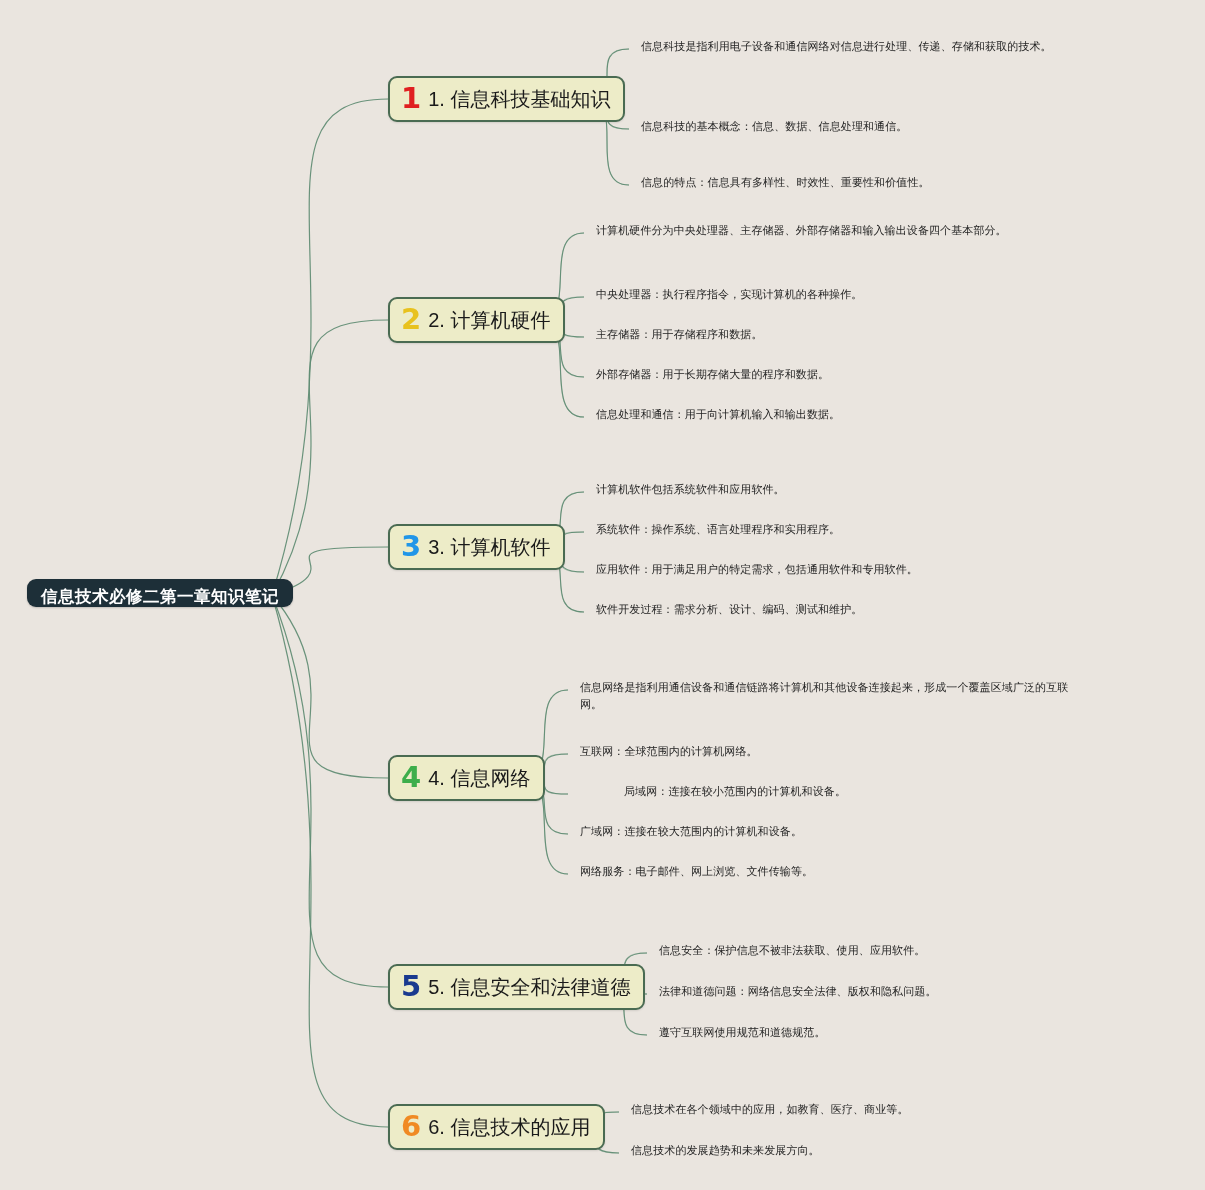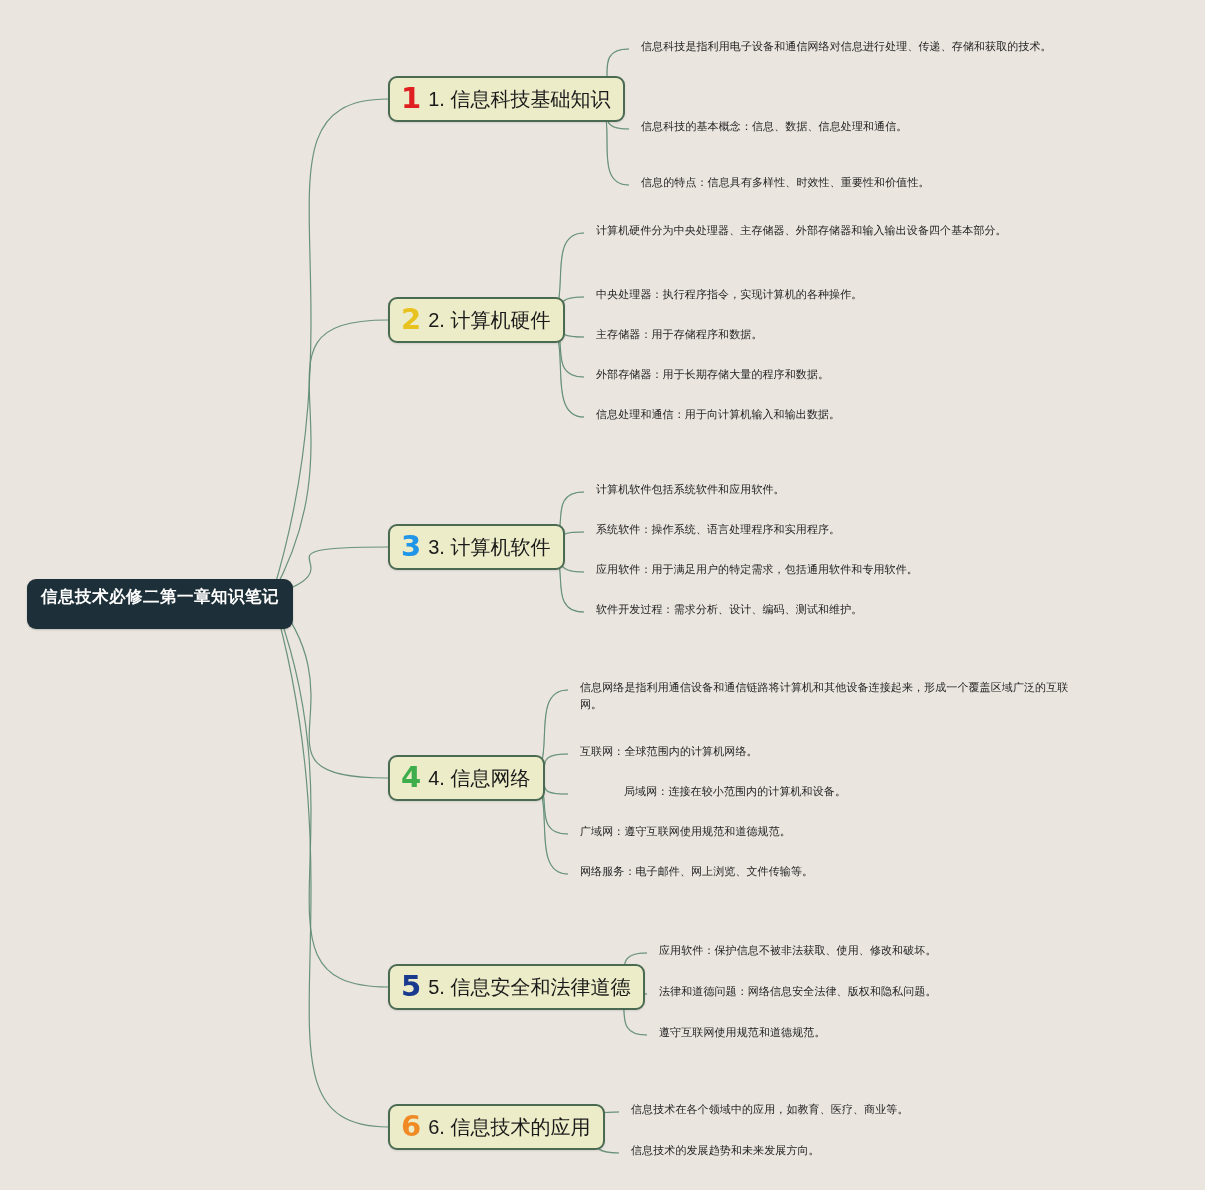--- a/index.html
+++ b/index.html
@@ -20,21 +20,21 @@
     left: 0; top: 0;
     width: 1205px;
     height: 1190px;
     pointer-events: none;
   }
   .root-node {
     position: absolute;
     background: #1D2F38;
     color: #FFFFFF;
     border-radius: 9px;
-    padding: 9px 14px 24px 14px;
+    padding: 9px 14px 2px 14px;
     font-size: 16.5px;
     font-weight: bold;
     letter-spacing: 0.5px;
     white-space: nowrap;
     line-height: 1;
     box-shadow: 0 1px 2px rgba(0,0,0,0.18);
   }
   .branch-node {
     position: absolute;
     background: #EDECC8;
@@ -165,22 +165,22 @@
       <div class="leaf" style="left: 596px; top: 326px; width: 500px;">主存储器：用于存储程序和数据。</div>
       <div class="leaf" style="left: 596px; top: 366px; width: 500px;">外部存储器：用于长期存储大量的程序和数据。</div>
       <div class="leaf" style="left: 596px; top: 406px; width: 500px;">信息处理和通信：用于向计算机输入和输出数据。</div>
       <div class="leaf" style="left: 596px; top: 481px; width: 520px;">计算机软件包括系统软件和应用软件。</div>
       <div class="leaf" style="left: 596px; top: 521px; width: 520px;">系统软件：操作系统、语言处理程序和实用程序。</div>
       <div class="leaf" style="left: 596px; top: 561px; width: 520px;">应用软件：用于满足用户的特定需求，包括通用软件和专用软件。</div>
       <div class="leaf" style="left: 596px; top: 601px; width: 520px;">软件开发过程：需求分析、设计、编码、测试和维护。</div>
       <div class="leaf" style="left: 580px; top: 679px; width: 500px;">信息网络是指利用通信设备和通信链路将计算机和其他设备连接起来，形成一个覆盖区域广泛的互联网。</div>
       <div class="leaf" style="left: 580px; top: 743px; width: 500px;">互联网：全球范围内的计算机网络。</div>
       <div class="leaf" style="left: 580px; top: 783px; width: 500px; margin-left: 44px;">局域网：连接在较小范围内的计算机和设备。</div>
-      <div class="leaf" style="left: 580px; top: 823px; width: 500px;">广域网：遵守互联网使用规范和道德规范。</div>
+      <div class="leaf" style="left: 580px; top: 823px; width: 500px;">广域网：连接在较大范围内的计算机和设备。</div>
       <div class="leaf" style="left: 580px; top: 863px; width: 500px;">网络服务：电子邮件、网上浏览、文件传输等。</div>
-      <div class="leaf" style="left: 659px; top: 942px; width: 500px;">应用软件：保护信息不被非法获取、使用、修改和破坏。</div>
+      <div class="leaf" style="left: 659px; top: 942px; width: 500px;">信息安全：保护信息不被非法获取、使用、应用软件。</div>
       <div class="leaf" style="left: 659px; top: 983px; width: 500px;">法律和道德问题：网络信息安全法律、版权和隐私问题。</div>
       <div class="leaf" style="left: 659px; top: 1024px; width: 500px;">遵守互联网使用规范和道德规范。</div>
       <div class="leaf" style="left: 631px; top: 1101px; width: 480px;">信息技术在各个领域中的应用，如教育、医疗、商业等。</div>
       <div class="leaf" style="left: 631px; top: 1142px; width: 480px;">信息技术的发展趋势和未来发展方向。</div>
     </div>
 
 </div>
 
 </body></html>

